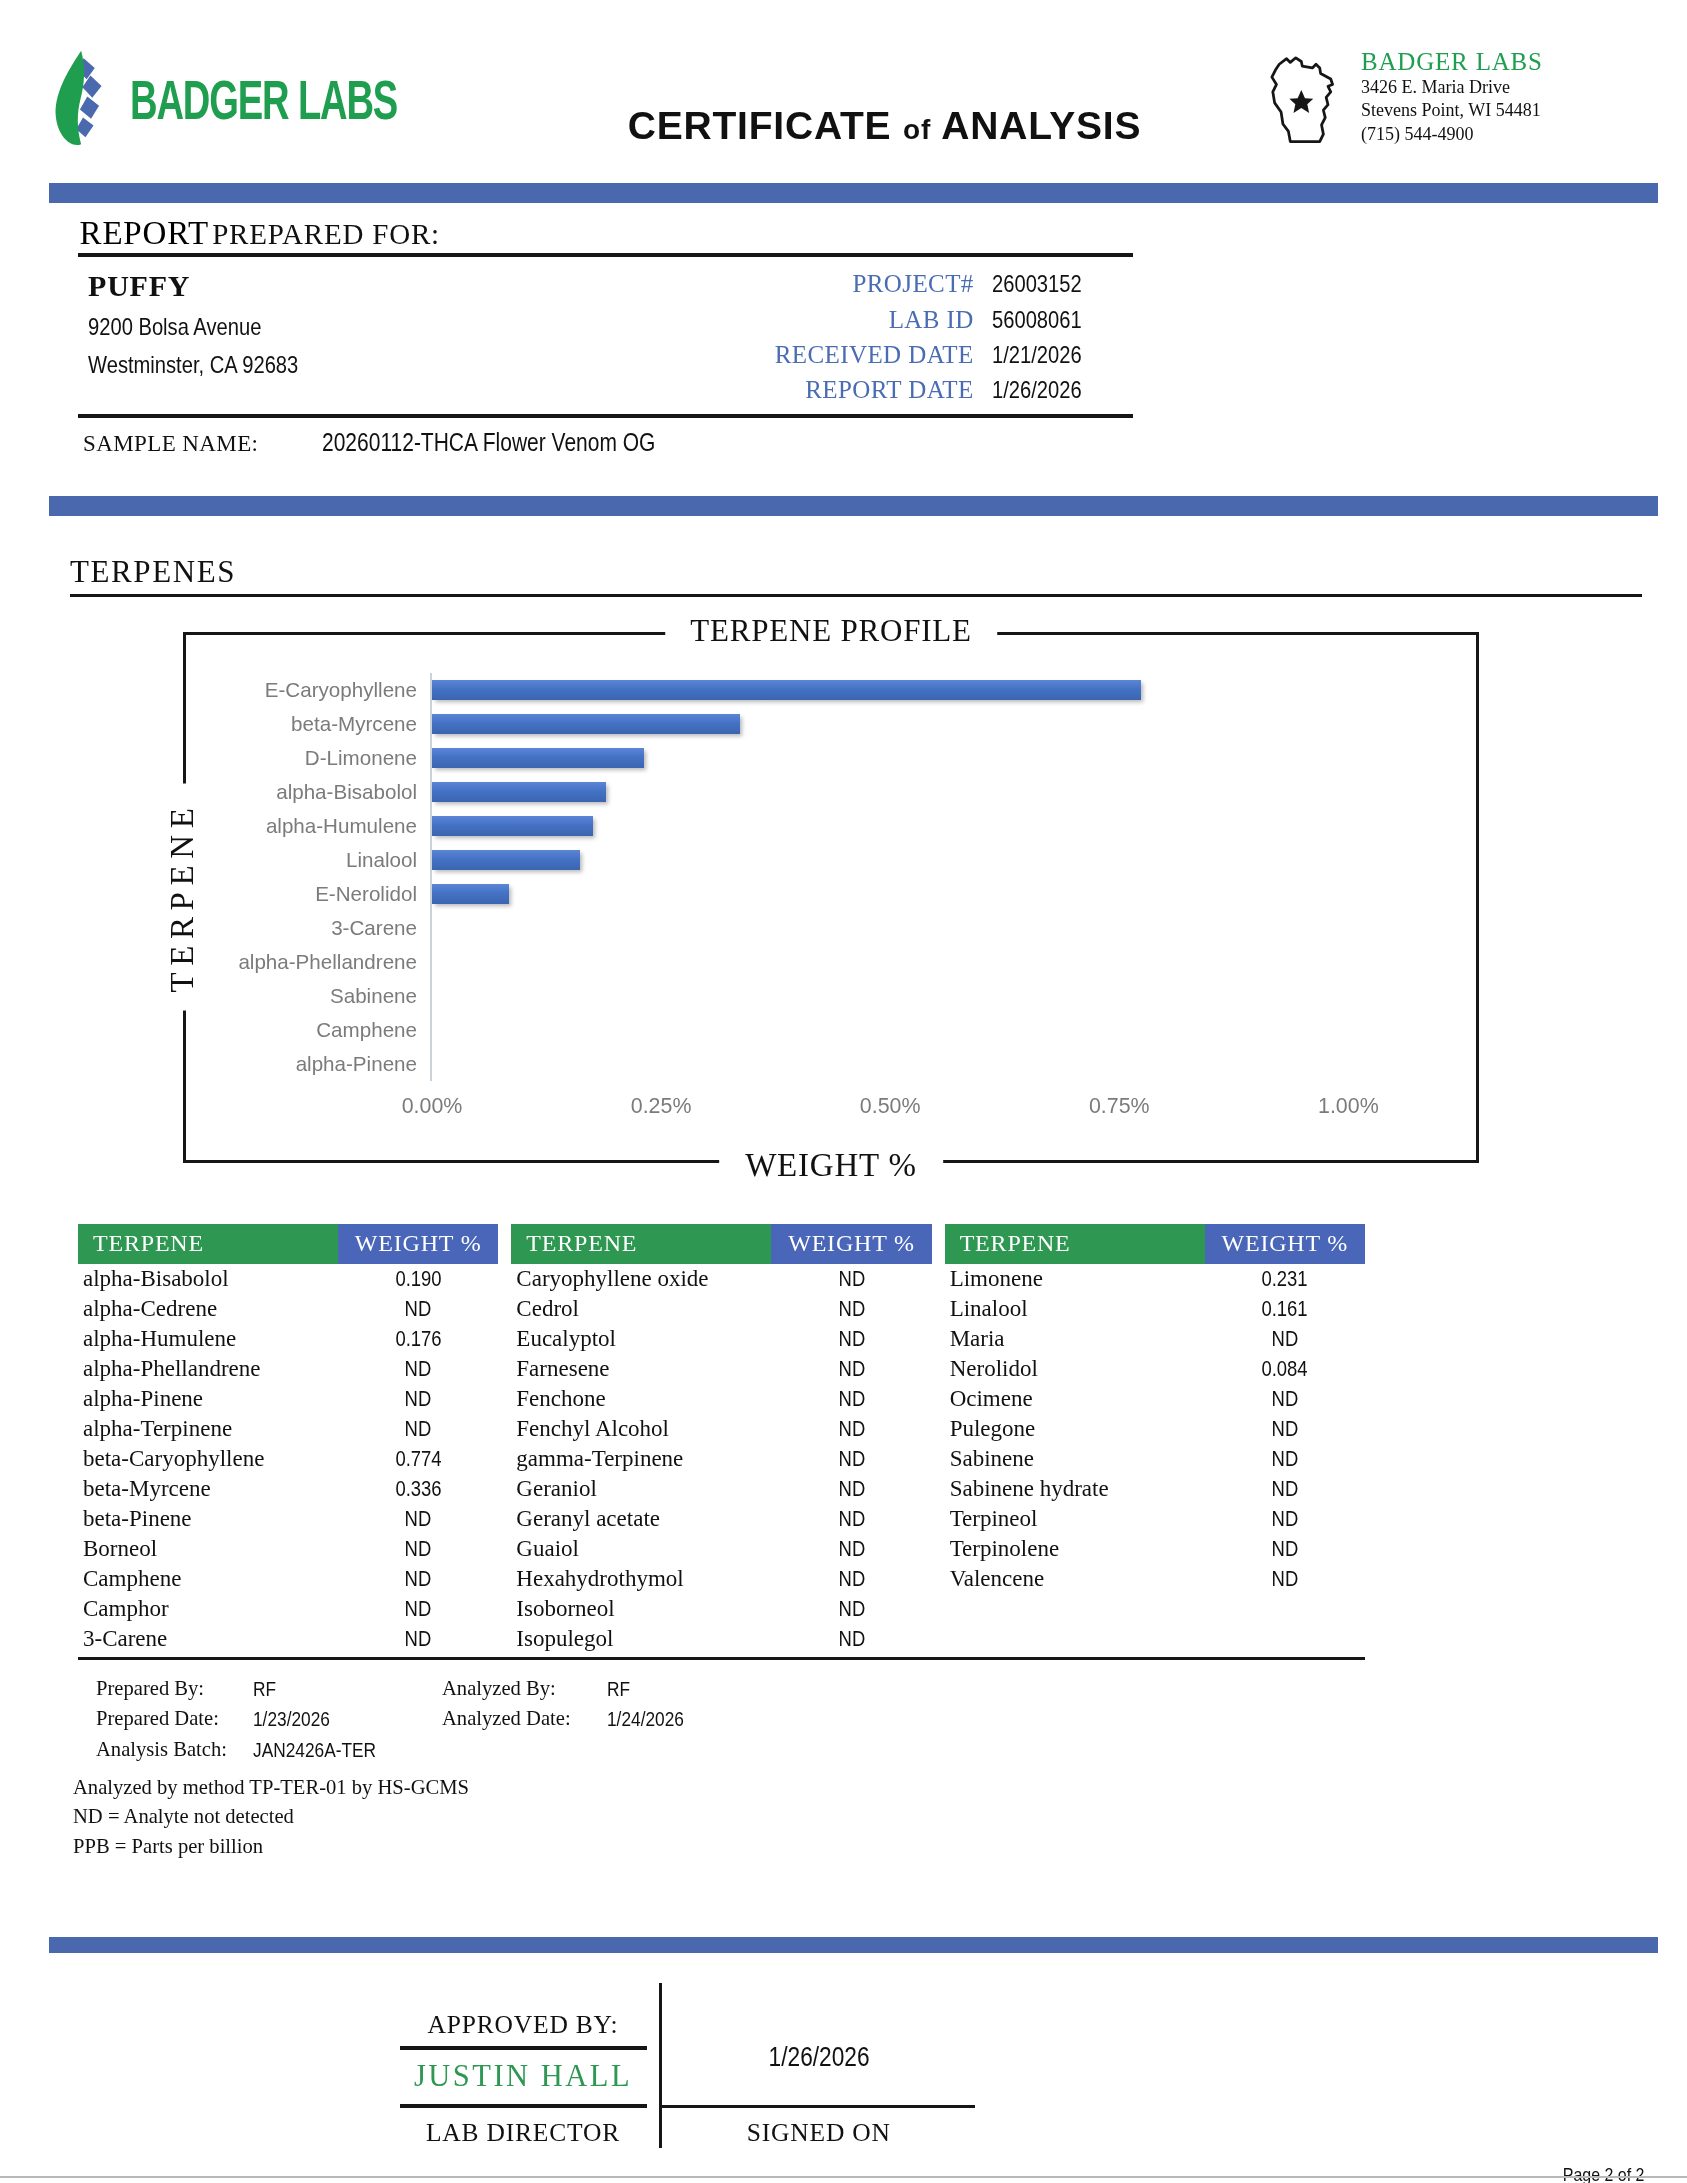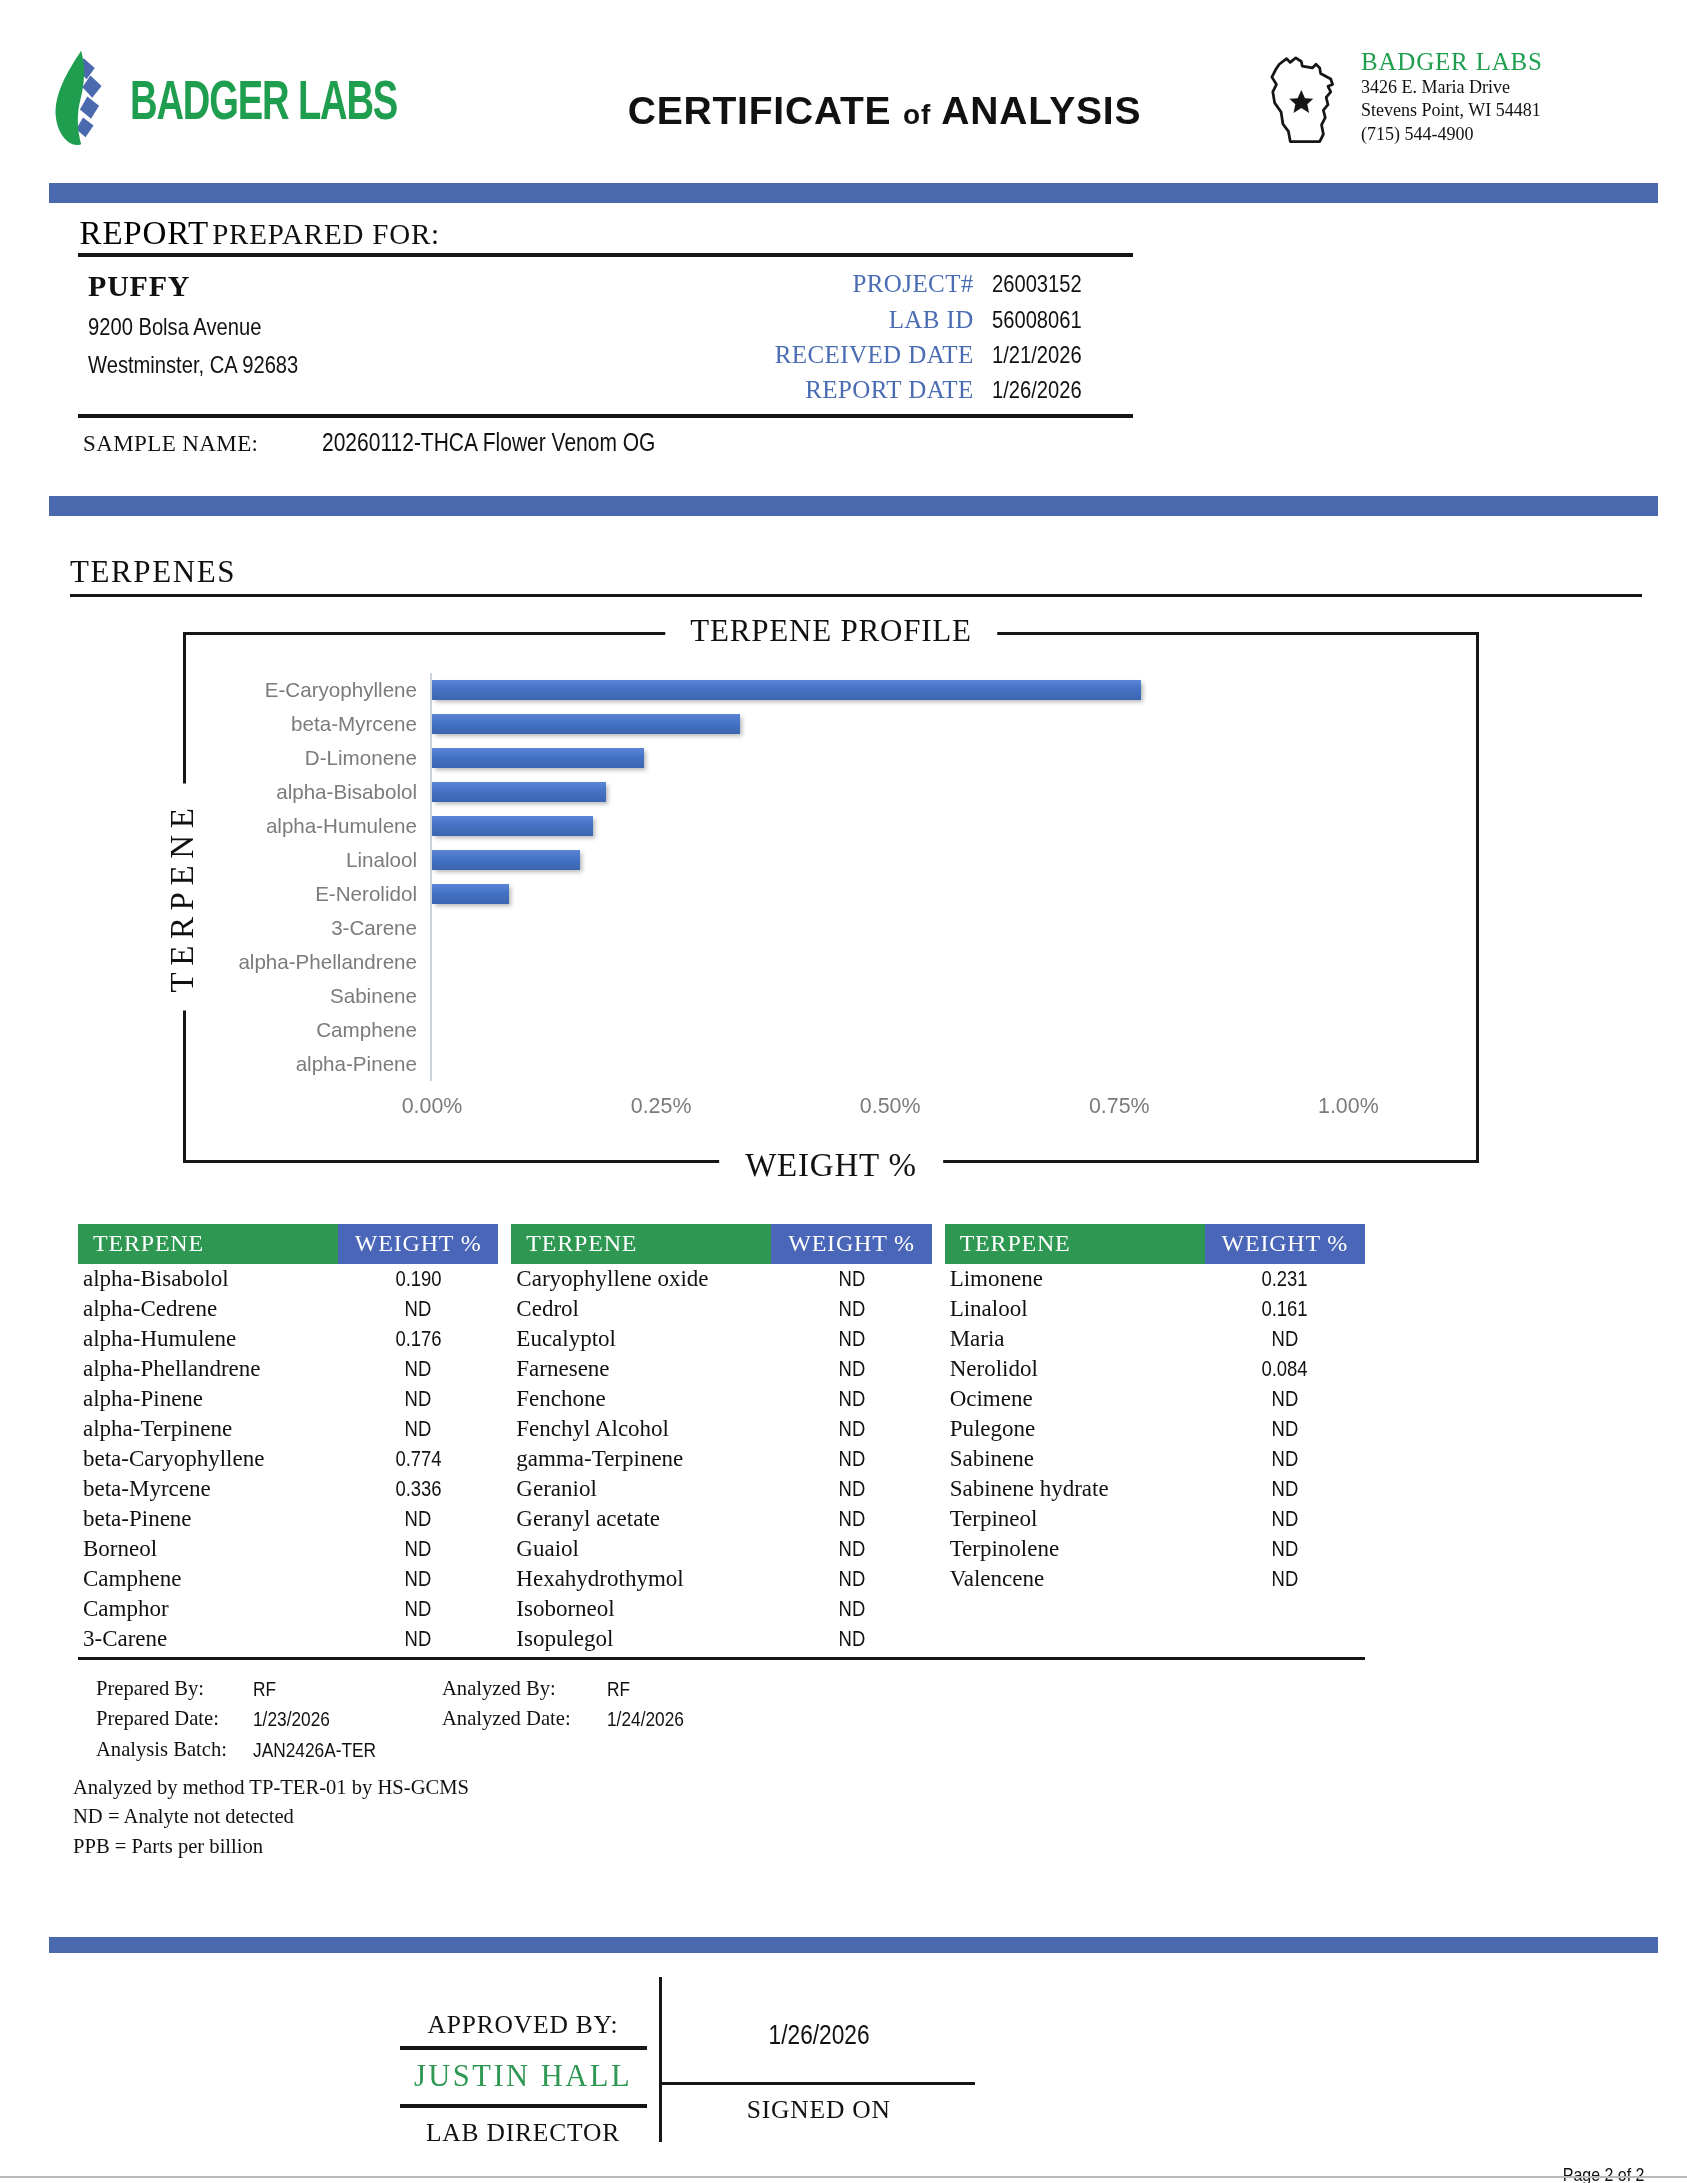--- a/index.html
+++ b/index.html
@@ -8,21 +8,21 @@
           font-family: "Liberation Serif", serif; color: #111; overflow: hidden; margin: 0 auto; }
 
   
   .header { display: flex; justify-content: space-between; align-items: flex-start;
             padding: 48px 33px 0 49px; height: 183px; }
   .brand { display: flex; align-items: center; gap: 13px; width: 461px; }
   .brand svg { width: 68px; height: 102px; flex: 0 0 auto; }
   .brand-text { font-family: "Liberation Sans", sans-serif; font-weight: 700; font-size: 53px;
                 color: #1f9e4f; transform: scale(0.72, 1.06); transform-origin: left center;
                 letter-spacing: -1.6px; white-space: nowrap; }
-  .coa-title { margin-top: 41px; font-family: "Liberation Sans", sans-serif; font-weight: 700;
+  .coa-title { margin-top: 56px; font-family: "Liberation Sans", sans-serif; font-weight: 700;
                font-size: 39px; letter-spacing: 0.8px; white-space: nowrap; }
   .coa-title .of { font-size: 28px; }
   .labinfo { display: flex; gap: 10px; width: 395px; }
   .labinfo svg { width: 92px; height: 107px; flex: 0 0 auto; }
   .labinfo-name { font-size: 25px; color: #1f9e4f; letter-spacing: 0.8px; }
   .labinfo-line { font-size: 18px; line-height: 1.3; }
 
   .bluebar { height: 20px; background: #4a68ad; margin: 0 29px 0 49px; }
   .bluebar.thin { height: 16.5px; }
 
@@ -86,21 +86,21 @@
 
   
   .analysis { margin: 16.5px 0 0 73px; font-size: 20.6px; }
   .arow { display: flex; padding-left: 23px; margin-bottom: 6.6px; }
   .alabel { width: 157px; }
   .avalue { width: 189px; font-size: 20.6px; }
   .alabel2 { width: 165px; }
   .notes { margin-top: 11.5px; line-height: 1.42; }
 
   
-  .approval { display: flex; margin: 0 0 16px 387px; align-items: flex-start; }
+  .approval { display: flex; margin: 0 0 16px 387px; align-items: flex-end; }
   .app-left { width: 272px; text-align: center; padding-top: 21.4px; }
   .app-label { font-size: 25.5px; letter-spacing: 0.8px; padding-bottom: 6.6px; border-bottom: 4.1px solid #161616;
                width: 247px; margin: 0 auto; }
   .app-name { font-size: 30.5px; color: #2e9853; letter-spacing: 2.5px; padding: 8.2px 0 10px;
               border-bottom: 4.1px solid #161616; width: 247px; margin: 0 auto; }
   .app-role { font-size: 25.5px; letter-spacing: 0.8px; padding-top: 10px; }
   .sig-block { width: 297px; margin-left: 25px; }
   .sig-area { height: 97px; border-bottom: 3.3px solid #161616; position: relative; }
   .sig-area svg { position: absolute; left: 25px; bottom: -5px; width: 247px; height: 124px; }
   .sig-caption, .signed-caption { text-align: center; font-size: 25.5px; letter-spacing: 0.8px; padding-top: 10px; }

